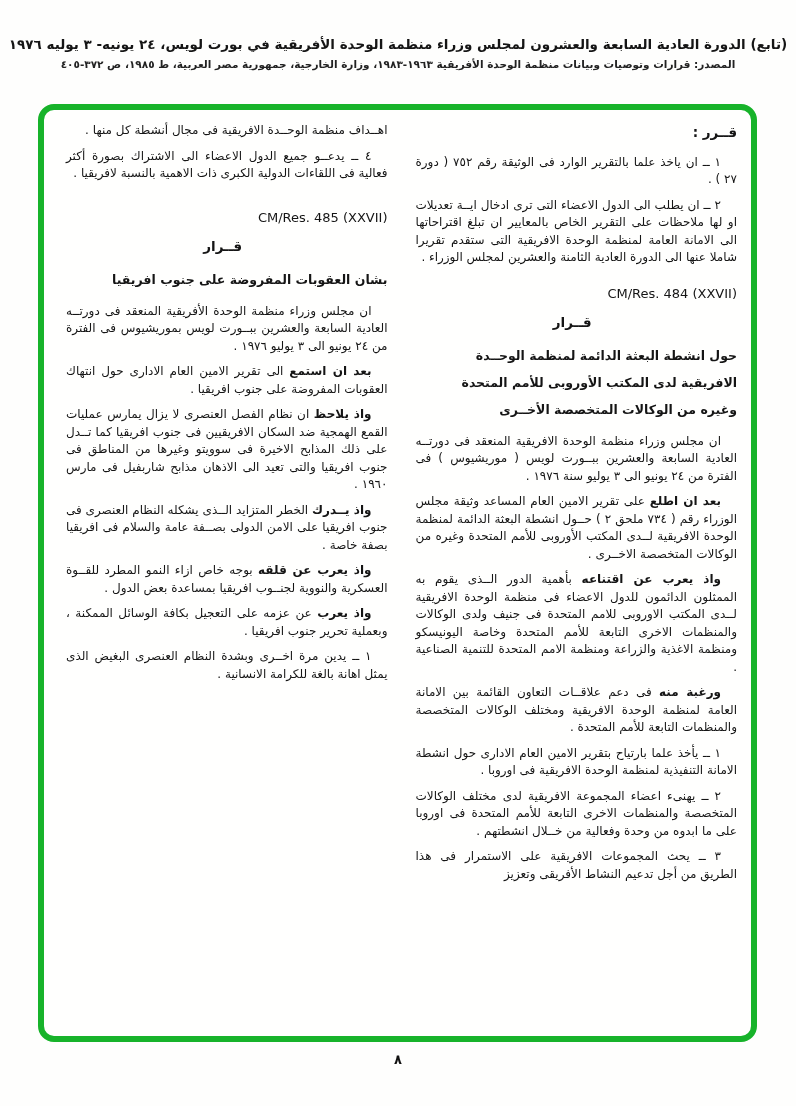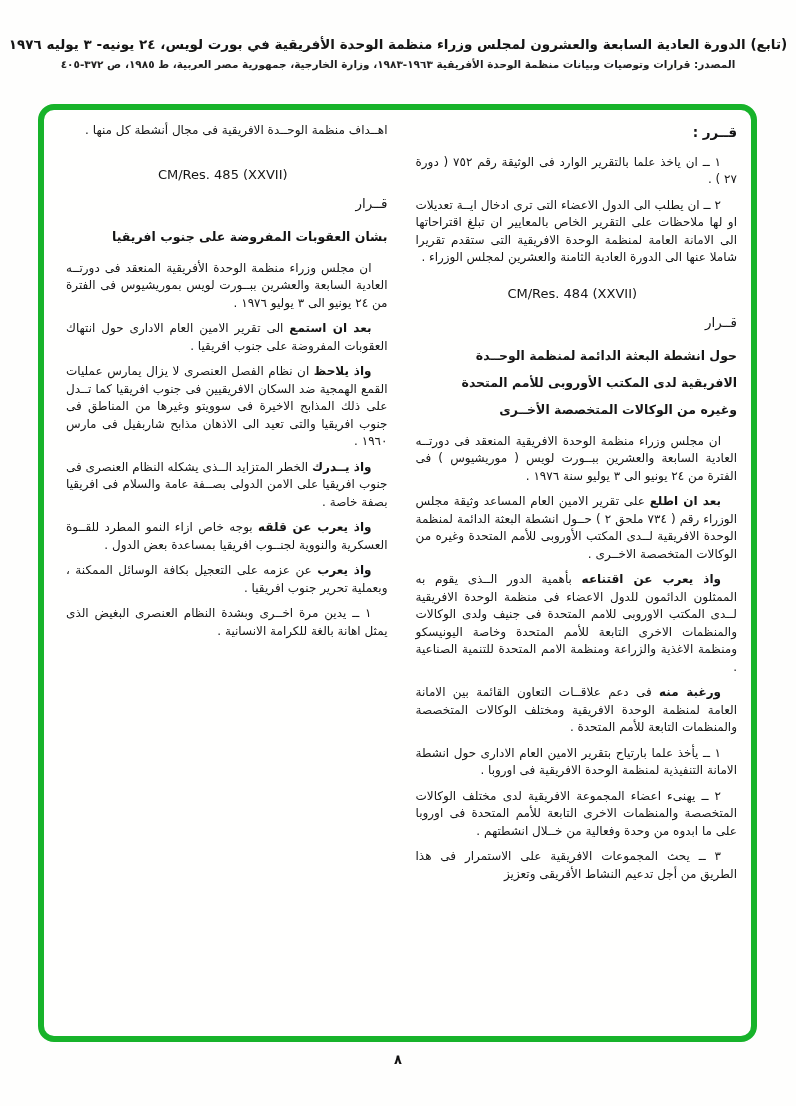--- a/index.html
+++ b/index.html
@@ -31,23 +31,23 @@
     padding:12px 14px 0 14px;
     height:100%;
     box-sizing:border-box;
   }
   .col{width:50%;direction:rtl;text-align:justify;font-size:12px;line-height:17.5px;}
   
   .p{margin:0 0 8px 8px;text-indent:16px;}
   .noindent{text-indent:0;}
   .lead{font-weight:bold;}
   .decides{font-weight:bold;font-size:13.5px;margin:2px 0 12px 0;text-indent:0;}
-  .ref{direction:ltr;text-align:center;font-size:13px;margin:18px 0 4px 0;text-indent:0;}
+  .ref{direction:ltr;text-align:right;font-size:13px;margin:18px 0 4px 0;text-indent:0;}
   .ref-left{margin-top:26px;}
-  .res-heading{text-align:right;font-weight:normal;font-size:13.5px;margin:12px 0 10px 0;text-indent:0;}
+  .res-heading{text-align:center;font-weight:bold;font-size:13.5px;margin:12px 0 10px 0;text-indent:0;}
   .res-title{text-align:right;font-weight:bold;font-size:12.5px;line-height:27px;margin:0 0 10px 0;text-indent:0;}
   .res-title div{white-space:nowrap;}
   
   .page-number{
     position:absolute;left:0;top:1052px;width:100%;
     text-align:center;font-size:13px;font-weight:bold;color:#111;
   }
 </style>
 </head>
 <body>
@@ -80,20 +80,21 @@
         <p class="p"><span class="lead">واذ يعرب عن اقتناعه</span><span> بأهمية الدور الــذى يقوم به الممثلون الدائمون للدول الاعضاء فى منظمة الوحدة الافريقية لــدى المكتب الاوروبى للامم المتحدة فى جنيف ولدى الوكالات والمنظمات الاخرى التابعة للأمم المتحدة وخاصة اليونيسكو ومنظمة الاغذية والزراعة ومنظمة الامم المتحدة للتنمية الصناعية .</span></p>
         <p class="p"><span class="lead">ورغبة منه</span><span> فى دعم علاقــات التعاون القائمة بين الامانة العامة لمنظمة الوحدة الافريقية ومختلف الوكالات المتخصصة والمنظمات التابعة للأمم المتحدة .</span></p>
 
         <p class="p">١ ــ يأخذ علما بارتياح بتقرير الامين العام الادارى حول انشطة الامانة التنفيذية لمنظمة الوحدة الافريقية فى اوروبا .</p>
         <p class="p">٢ ــ يهنىء اعضاء المجموعة الافريقية لدى مختلف الوكالات المتخصصة والمنظمات الاخرى التابعة للأمم المتحدة فى اوروبا على ما ابدوه من وحدة وفعالية من خــلال انشطتهم .</p>
         <p class="p">٣ ــ يحث المجموعات الافريقية على الاستمرار فى هذا الطريق من أجل تدعيم النشاط الأفريقى وتعزيز</p>
       </div>
 
       <div class="col">
         <p class="p noindent">اهــداف منظمة الوحــدة الافريقية فى مجال أنشطة كل منها .</p>
+        <p class="p">٤ ــ يدعــو جميع الدول الاعضاء الى الاشتراك بصورة أكثر فعالية فى اللقاءات الدولية الكبرى ذات الاهمية بالنسبة لافريقيا .</p>
 
         <div class="ref ref-left">CM/Res. 485 (XXVII)</div>
         <div class="res-heading">قــرار</div>
         <div class="res-title">
           <div>بشان العقوبات المفروضة على جنوب افريقيا</div>
         </div>
 
         <p class="p"><span class="lead"></span><span>ان مجلس وزراء منظمة الوحدة الأفريقية المنعقد فى دورتــه العادية السابعة والعشرين ببــورت لويس بموريشيوس فى الفترة من ٢٤ يونيو الى ٣ يوليو ١٩٧٦ .</span></p>
         <p class="p"><span class="lead">بعد ان استمع</span><span> الى تقرير الامين العام الادارى حول انتهاك العقوبات المفروضة على جنوب افريقيا .</span></p>
         <p class="p"><span class="lead">واذ يلاحظ</span><span> ان نظام الفصل العنصرى لا يزال يمارس عمليات القمع الهمجية ضد السكان الافريقيين فى جنوب افريقيا كما تــدل على ذلك المذابح الاخيرة فى سوويتو وغيرها من المناطق فى جنوب افريقيا والتى تعيد الى الاذهان مذابح شاربفيل فى مارس ١٩٦٠ .</span></p>

